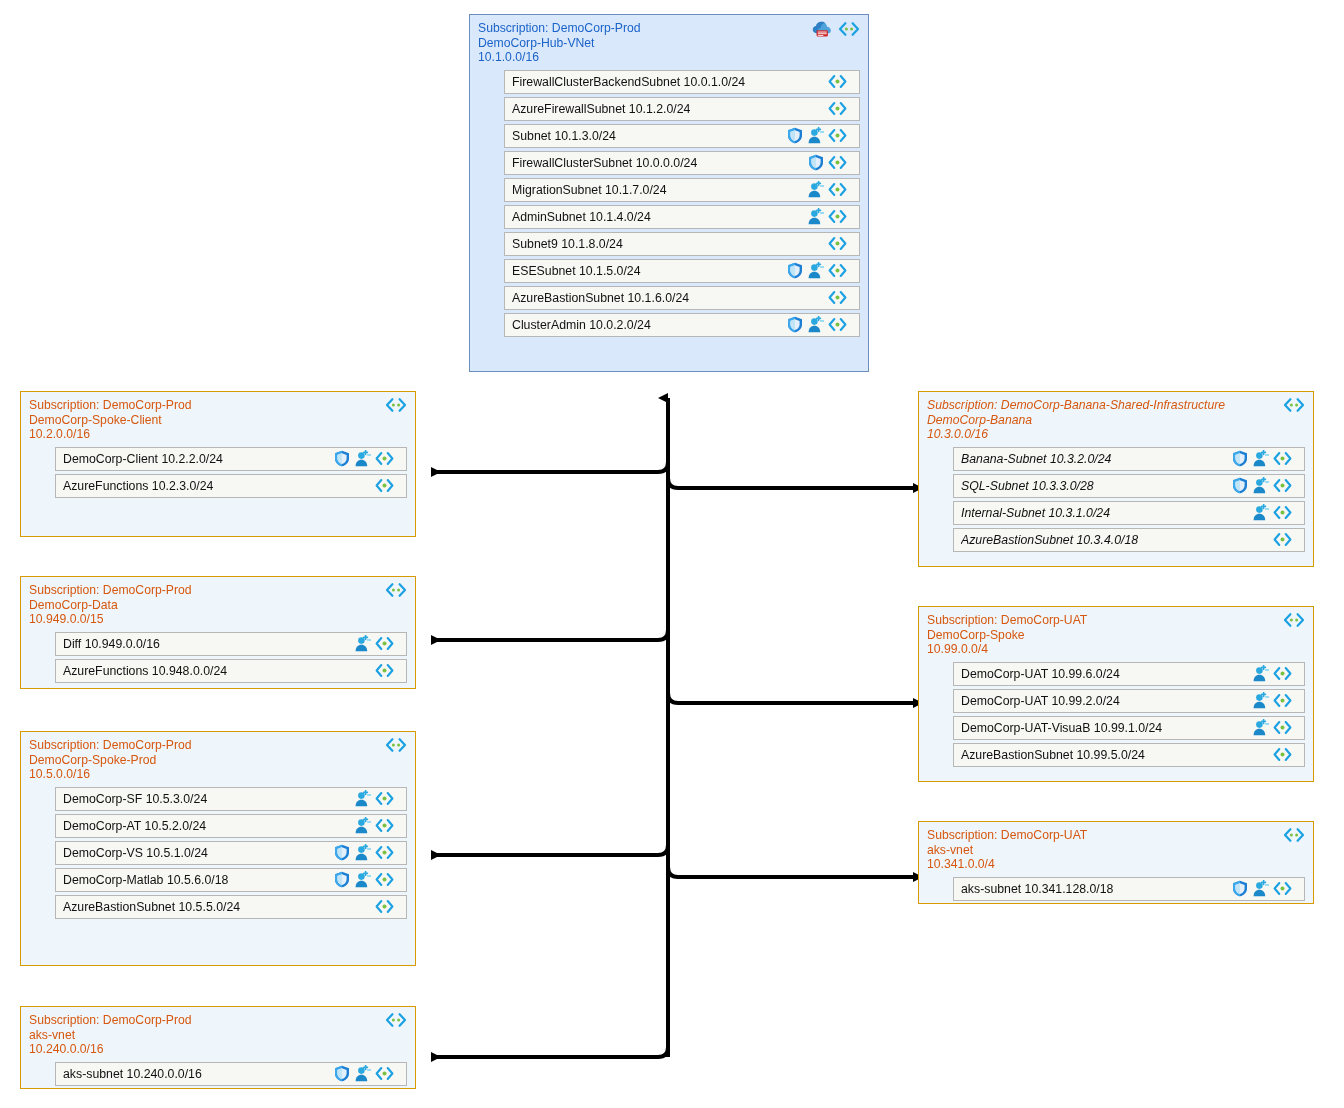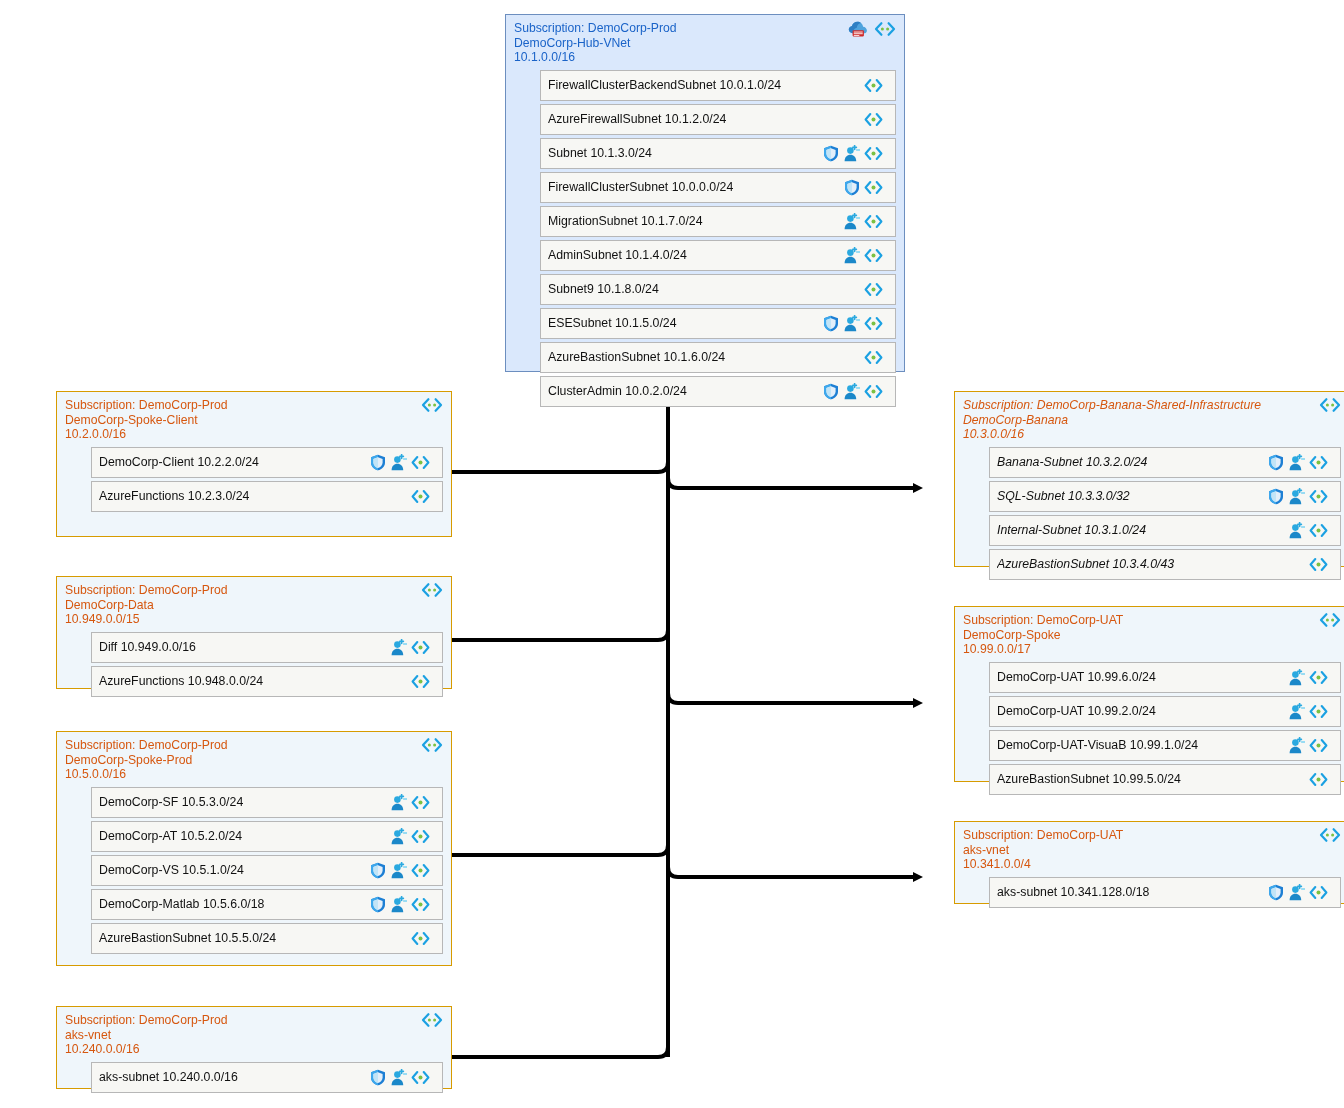--- a/index.html
+++ b/index.html
@@ -10,21 +10,20 @@
   }
   #canvas{position:absolute;left:0;top:0;width:1344px;height:1108px;}
 
   
   .vnet{
     position:absolute;
     box-sizing:border-box;
     background:#eff6fb;
     border:1.5px solid #d79b00;
     padding:6px 8px 8px 8px;
-    margin-left:36px;
   }
   .vnet.hub{
     border:1.5px solid #6c8ebf;
     background:#dae8fc;
   }
   .vnet-head{
     position:relative;
     line-height:14.6px;
     font-size:12.2px;
     color:#d6570f;
@@ -37,21 +36,21 @@
     position:absolute;right:0;top:-1px;
     display:flex;align-items:center;gap:5px;
   }
 
   
   .subnets{margin-top:3px;}
   .subnet{
     position:relative;
     box-sizing:border-box;
     margin:0 0 3px 26px;
-    height:31px;
+    height:24px;
     background:#f7f7f4;
     border:1px solid #b7b7b7;
     display:flex;align-items:center;
     padding:0 12px 0 7px;
   }
   .subnet:last-child{margin-bottom:0;}
   .subnet-label{
     font-size:12.3px;color:#111111;white-space:nowrap;
     flex:1 1 auto;overflow:hidden;
   }
@@ -662,21 +661,21 @@
             <span class="ico">
               <svg width="19" height="15" viewBox="0 0 19 15">
                 <path d="M6.3 2.0 L1.6 7.5 L6.3 13.0" stroke="#1ba1e2" stroke-width="2.1" fill="none" stroke-linecap="round" stroke-linejoin="round"></path>
                 <path d="M12.7 2.0 L17.4 7.5 L12.7 13.0" stroke="#1ba1e2" stroke-width="2.1" fill="none" stroke-linecap="round" stroke-linejoin="round"></path>
                 <circle cx="9.5" cy="7.5" r="2.0" fill="#7ac143"></circle>
               </svg>
             </span>
           </span>
         </div>
         <div class="subnet">
-          <span class="subnet-label">SQL-Subnet 10.3.3.0/32</span>
+          <span class="subnet-label">SQL-Subnet 10.3.3.0/28</span>
           <span class="subnet-icons">
             <span class="ico">
               <svg width="16" height="17" viewBox="0 0 16 17">
                 <path d="M8 0.8 L15 3.2 V8.4 C15 12.3 11.9 15.2 8 16.3 C4.1 15.2 1 12.3 1 8.4 V3.2 Z" fill="#1d7fd4"></path>
                 <path d="M8 0.8 L1 3.2 V8.4 C1 12.3 4.1 15.2 8 16.3 Z" fill="#3ea8ec"></path>
                 <path d="M8 3.3 L12.6 4.9 V8.5 C12.6 11.1 10.6 13.2 8 14.0 C5.4 13.2 3.4 11.1 3.4 8.5 V4.9 Z" fill="#ffffff" opacity="0.88"></path>
                 <path d="M8 3.3 L3.4 4.9 V8.5 C3.4 11.1 5.4 13.2 8 14.0 Z" fill="#bfe3f7" opacity="0.95"></path>
               </svg>
             </span>
             <span class="ico">
@@ -712,39 +711,39 @@
             <span class="ico">
               <svg width="19" height="15" viewBox="0 0 19 15">
                 <path d="M6.3 2.0 L1.6 7.5 L6.3 13.0" stroke="#1ba1e2" stroke-width="2.1" fill="none" stroke-linecap="round" stroke-linejoin="round"></path>
                 <path d="M12.7 2.0 L17.4 7.5 L12.7 13.0" stroke="#1ba1e2" stroke-width="2.1" fill="none" stroke-linecap="round" stroke-linejoin="round"></path>
                 <circle cx="9.5" cy="7.5" r="2.0" fill="#7ac143"></circle>
               </svg>
             </span>
           </span>
         </div>
         <div class="subnet">
-          <span class="subnet-label">AzureBastionSubnet 10.3.4.0/43</span>
+          <span class="subnet-label">AzureBastionSubnet 10.3.4.0/18</span>
           <span class="subnet-icons">
             <span class="ico">
               <svg width="19" height="15" viewBox="0 0 19 15">
                 <path d="M6.3 2.0 L1.6 7.5 L6.3 13.0" stroke="#1ba1e2" stroke-width="2.1" fill="none" stroke-linecap="round" stroke-linejoin="round"></path>
                 <path d="M12.7 2.0 L17.4 7.5 L12.7 13.0" stroke="#1ba1e2" stroke-width="2.1" fill="none" stroke-linecap="round" stroke-linejoin="round"></path>
                 <circle cx="9.5" cy="7.5" r="2.0" fill="#7ac143"></circle>
               </svg>
             </span>
           </span>
         </div>
       </div>
   </div>
 
   <div class="vnet" id="vnet-uat-spoke" style="left:918px;top:606px;width:396px;height:176px;">
     <div class="vnet-head">
       <span class="ln">Subscription: DemoCorp-UAT</span>
       <span class="ln">DemoCorp-Spoke</span>
-      <span class="ln">10.99.0.0/17</span>
+      <span class="ln">10.99.0.0/4</span>
       <span class="head-icons">
         <span class="ico">
           <svg width="22" height="16" viewBox="0 0 22 16">
             <path d="M7.4 2.2 L2.0 8.0 L7.4 13.8" stroke="#1ba1e2" stroke-width="2.2" fill="none" stroke-linecap="round" stroke-linejoin="round"></path>
             <path d="M14.6 2.2 L20.0 8.0 L14.6 13.8" stroke="#1ba1e2" stroke-width="2.2" fill="none" stroke-linecap="round" stroke-linejoin="round"></path>
             <circle cx="8.4" cy="8" r="1.5" fill="#7ac143"></circle>
             <circle cx="13.6" cy="8" r="1.5" fill="#7ac143"></circle>
           </svg>
         </span>
       </span>

